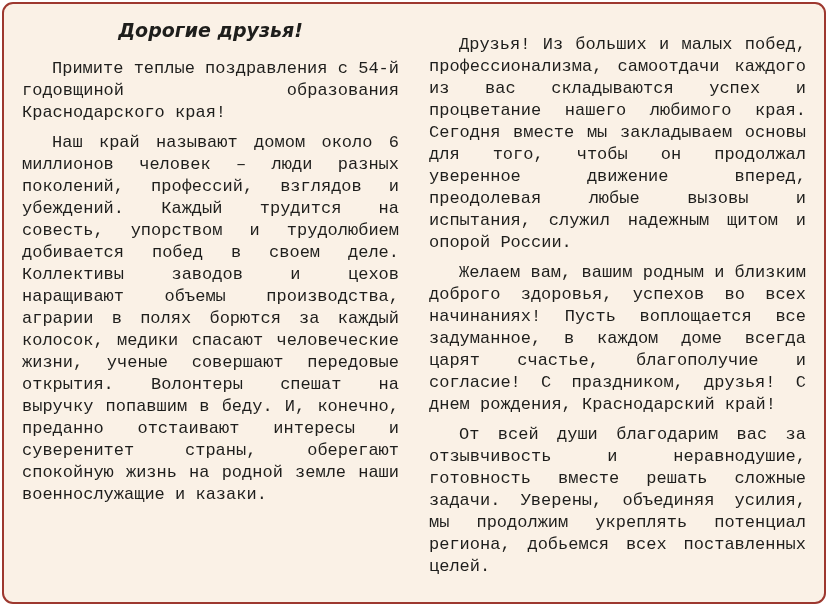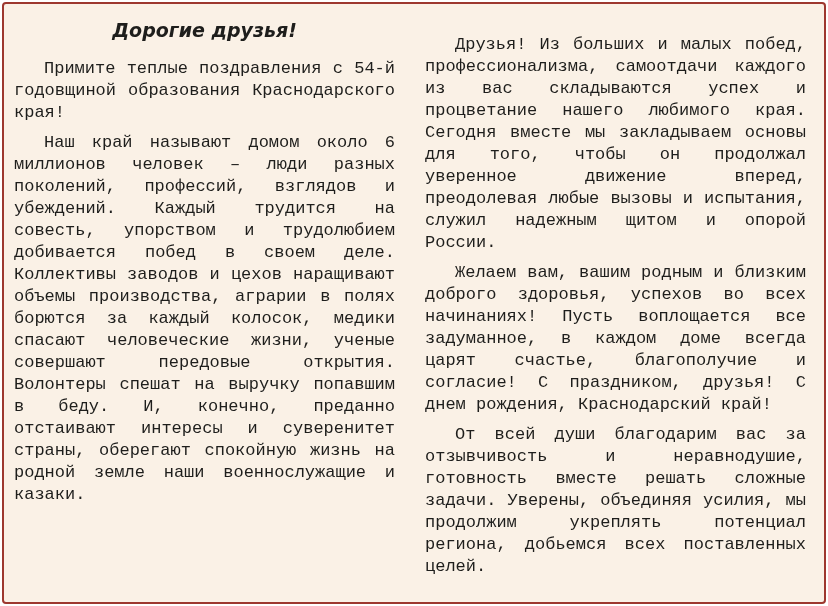--- a/index.html
+++ b/index.html
@@ -9,23 +9,23 @@
     height: 606px;
     background: #ffffff;
     overflow: hidden;
     font-family: "DejaVu Sans", "Liberation Sans", sans-serif;
   }
   .paper {
     position: absolute;
     top: 2px; left: 2px; right: 2px; bottom: 2px;
     background: #faf1e6;
     border: 2px solid #9d382f;
-    border-radius: 4px;
+    border-radius: 11px;
     box-sizing: border-box;
-    padding: 12px 10px 8px 2px;
+    padding: 12px 10px 8px 10px;
     color: #1e1e1c;
   }
   .columns {
     display: flex;
     gap: 14px;
     height: 100%;
     box-sizing: border-box;
   }
   .col {
     flex: 1 1 0;

